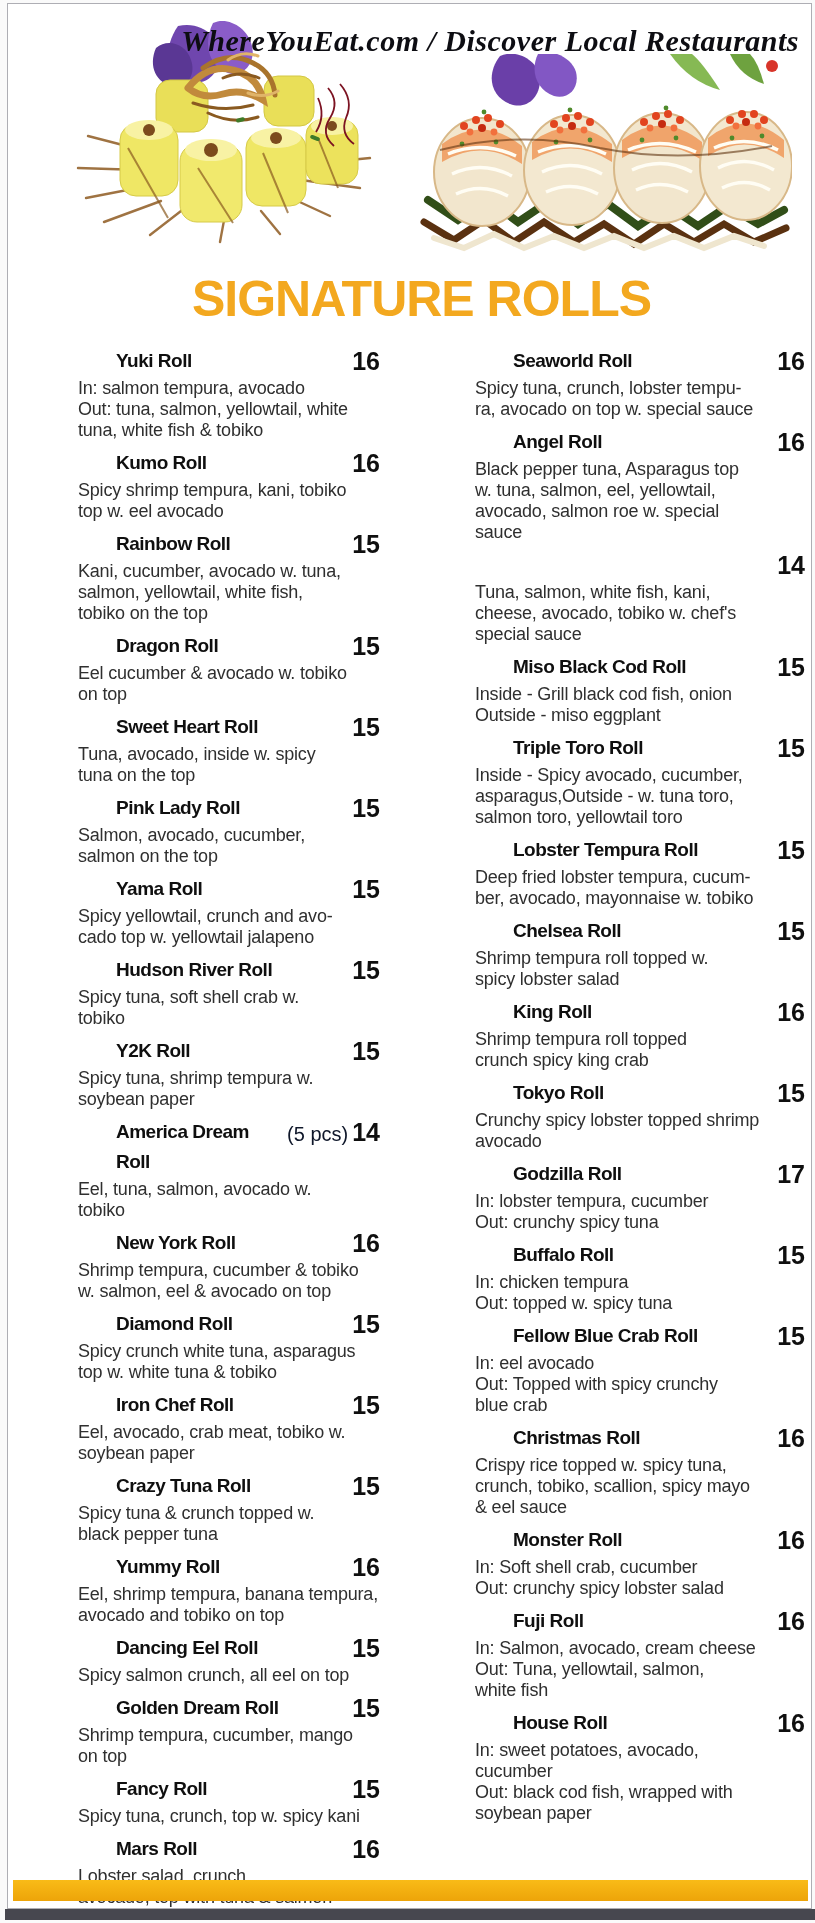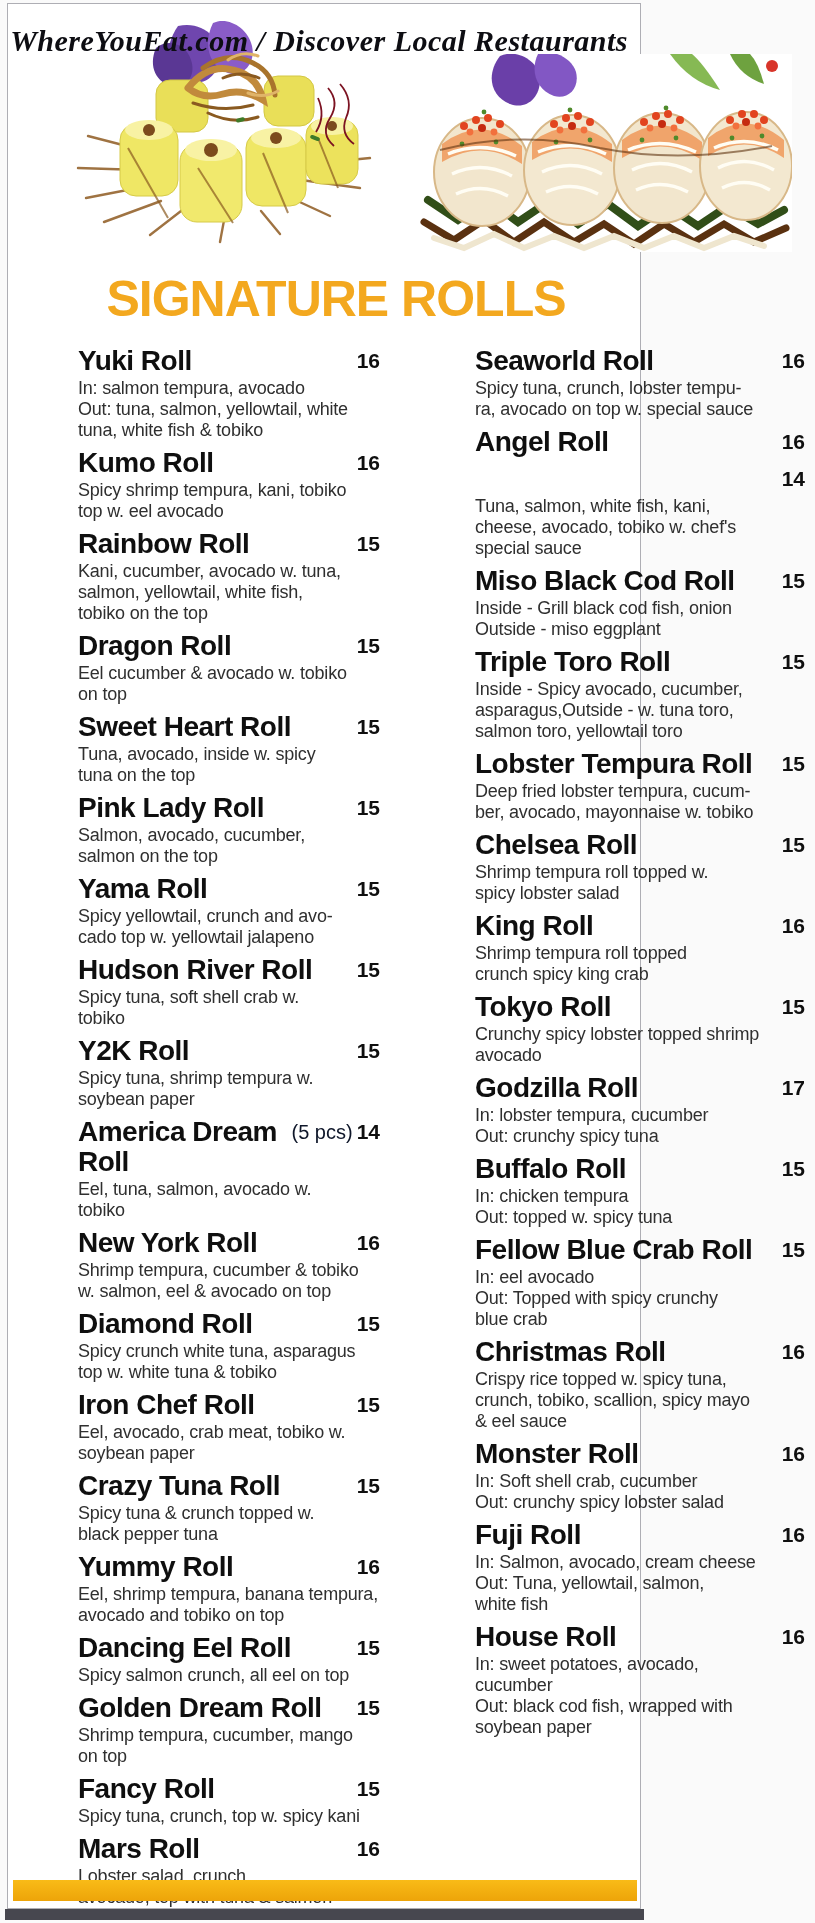--- a/index.html
+++ b/index.html
@@ -2,21 +2,21 @@
 <html><head>
 <meta charset="utf-8">
 <style>
   html,body{margin:0;padding:0;}
   body{
     width:815px;height:1923px;position:relative;overflow:hidden;
     background:#fafafa;
     font-family:"Liberation Sans",sans-serif;
   }
   .page{
-    position:absolute;left:7px;top:3px;width:634px;height:1906px;
+    position:absolute;left:7px;top:3px;width:805px;height:1906px;
     background:#ffffff;border:1px solid #aeaeb4;box-sizing:border-box;
   }
   .page::after{ 
     content:"";position:absolute;left:-3px;right:-4px;bottom:-12px;height:11px;
     background:#47474f;
   }
   
   .photo-left{position:absolute;left:20px;top:14px;width:395px;height:230px;}
   .photo-right{position:absolute;left:412px;top:50px;width:372px;height:198px;}
   .watermark{
@@ -29,27 +29,28 @@
     position:absolute;top:254px;left:0;width:100%;margin:12px;text-align:center;
     font-size:50px;font-weight:bold;letter-spacing:-1px;color:#f3a81f;
   }
   
   .col{position:absolute;top:342px;}
   .col-left{left:70px;width:302px;}
   .col-right{left:467px;width:330px;}
   .menu-item{margin-bottom:7px;}
   .item-head{display:flex;align-items:flex-start;gap:6px;line-height:30px;margin-bottom:2px;}
   .item-name{
-    font-weight:bold;font-size:28px;letter-spacing:-0.5px;color:#0f0f0f;
+    font-weight:bold;font-size:19px;letter-spacing:-0.5px;color:#0f0f0f;
     white-space:pre-line;
+    margin-left:38px;
   }
   .item-right{margin-left:auto;display:flex;align-items:baseline;gap:4px;flex-shrink:0;}
   .item-note{font-size:20px;color:#0f172a;}
   .item-note:empty{display:none;}
-  .item-price{font-weight:bold;font-size:21px;color:#0f0f0f;}
+  .item-price{font-weight:bold;font-size:25px;color:#0f0f0f;}
   .item-desc{
     font-size:18px;line-height:21px;color:#2f2f2f;white-space:pre-line;
     letter-spacing:-0.2px;
   }
   
   .bottom-bar{
     position:absolute;left:5px;right:3px;bottom:7px;height:21px;
     background:linear-gradient(#f9bb17,#eda409);
   }
 </style>
@@ -446,20 +447,24 @@
   </div>
 
   <div class="menu-item">
     <div class="item-head">
       <span class="item-name">Angel Roll</span>
       <span class="item-right">
 
         <span class="item-price">16</span>
       </span>
     </div>
+    <div class="item-desc">Black pepper tuna, Asparagus top
+w. tuna, salmon, eel, yellowtail,
+avocado, salmon roe w. special
+sauce</div>
   </div>
 
   <div class="menu-item">
     <div class="item-head">
       <span class="item-right">
 
         <span class="item-price">14</span>
       </span>
     </div>
     <div class="item-desc">Tuna, salmon, white fish, kani,

